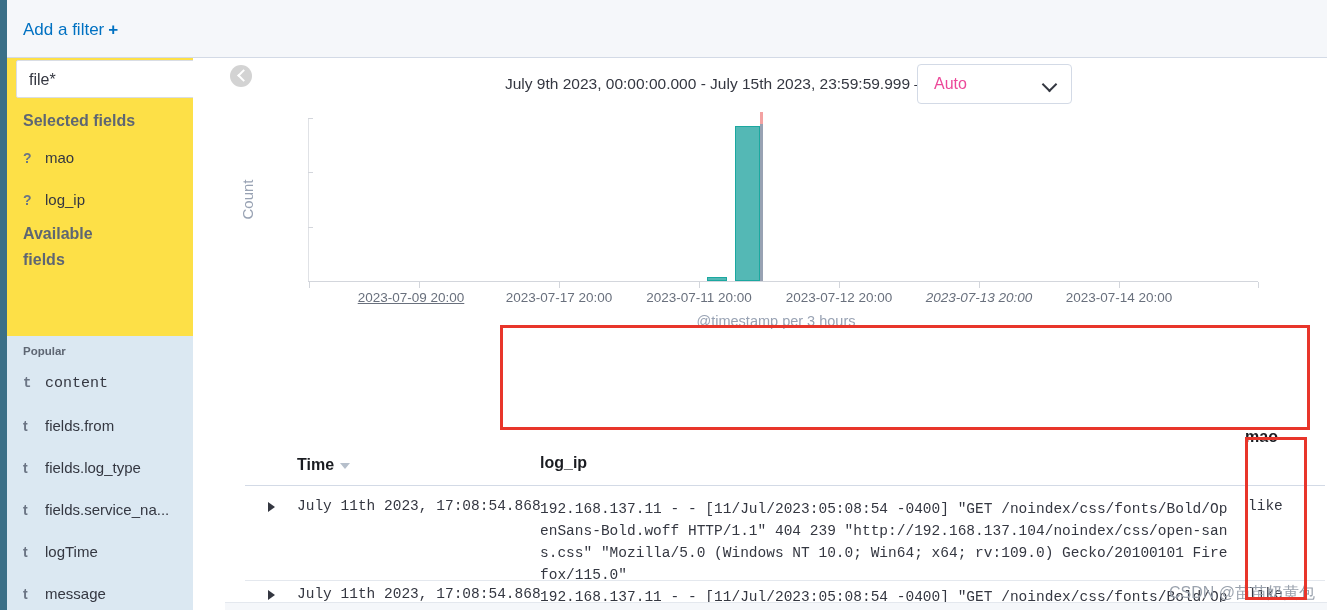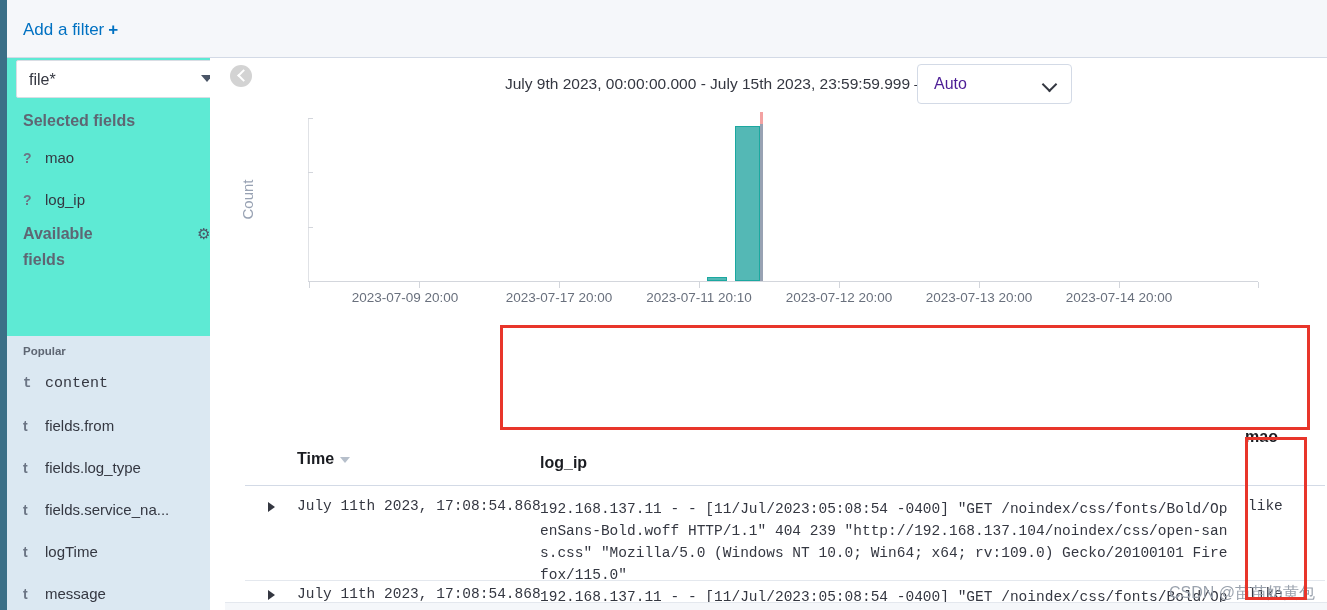--- a/index.html
+++ b/index.html
@@ -45,22 +45,22 @@
   .add-filter .plus {
     font-weight: bold;
     font-size: 17px;
     margin-left: 4px;
   }
 
   
   .sidebar {
     position: absolute;
     left: 7px; top: 58px;
-    width: 203px; height: 552px;
-    background: #5eead4;
+    width: 186px; height: 552px;
+    background: #fde047;
     box-sizing: border-box;
     overflow: hidden;
   }
   .index-select {
     position: absolute;
     left: 9px; top: 2px;
     width: 208px; height: 38px;
     background: #ffffff;
     border: 1px solid #d9dde4;
     border-radius: 2px;
@@ -166,21 +166,21 @@
     border: 1px solid #d3dae6;
     border-radius: 4px;
     background: #fff;
     box-sizing: border-box;
     cursor: pointer;
   }
   .interval-select .val {
     position: absolute;
     left: 16px; top: 10px;
     font-size: 16px;
-    color: #4c1d95;
+    color: #ec4899;
   }
   .interval-select .chev {
     position: absolute;
     right: 16px; top: 14px;
     width: 9px; height: 9px;
     border-right: 2px solid #343741;
     border-bottom: 2px solid #343741;
     transform: rotate(45deg);
   }
 
@@ -453,32 +453,33 @@
 
     <div class="xtick-mark" style="left:84px;"></div>
     <div class="xtick-mark" style="left:194px;"></div>
     <div class="xtick-mark" style="left:334px;"></div>
     <div class="xtick-mark" style="left:474px;"></div>
     <div class="xtick-mark" style="left:614px;"></div>
     <div class="xtick-mark" style="left:754px;"></div>
     <div class="xtick-mark" style="left:894px;"></div>
     <div class="xtick-mark" style="left:1033px;"></div>
 
-    <div class="xtick-label" style="left:180px;">2023-07-09 20:00</div>
+    <div class="xtick-label" style="left:186px;text-decoration:underline;">2023-07-09 20:00</div>
     <div class="xtick-label" style="left:334px;">2023-07-17 20:00</div>
-    <div class="xtick-label" style="left:474px;">2023-07-11 20:10</div>
+    <div class="xtick-label" style="left:474px;">2023-07-11 20:00</div>
     <div class="xtick-label" style="left:614px;">2023-07-12 20:00</div>
-    <div class="xtick-label" style="left:754px;">2023-07-13 20:00</div>
+    <div class="xtick-label" style="left:754px;font-style:italic;">2023-07-13 20:00</div>
     <div class="xtick-label" style="left:894px;">2023-07-14 20:00</div>
 
+    <div class="x-axis-title">@timestamp per 3 hours</div>
   </div>
 
   <div class="table-area">
 
-    <div class="th sortable" style="left:72px; top:120px;">
+    <div class="th sortable" style="left:72px; top:126px;">
       <span>Time</span><span class="sort-caret"></span>
     </div>
     <div class="th" style="left:315px; top:124px;">
       <span>log_ip</span>
     </div>
     <div class="th" style="left:1020px; top:98px;">
       <span>mao</span>
     </div>
 
     <div class="hdr-rule"></div>

